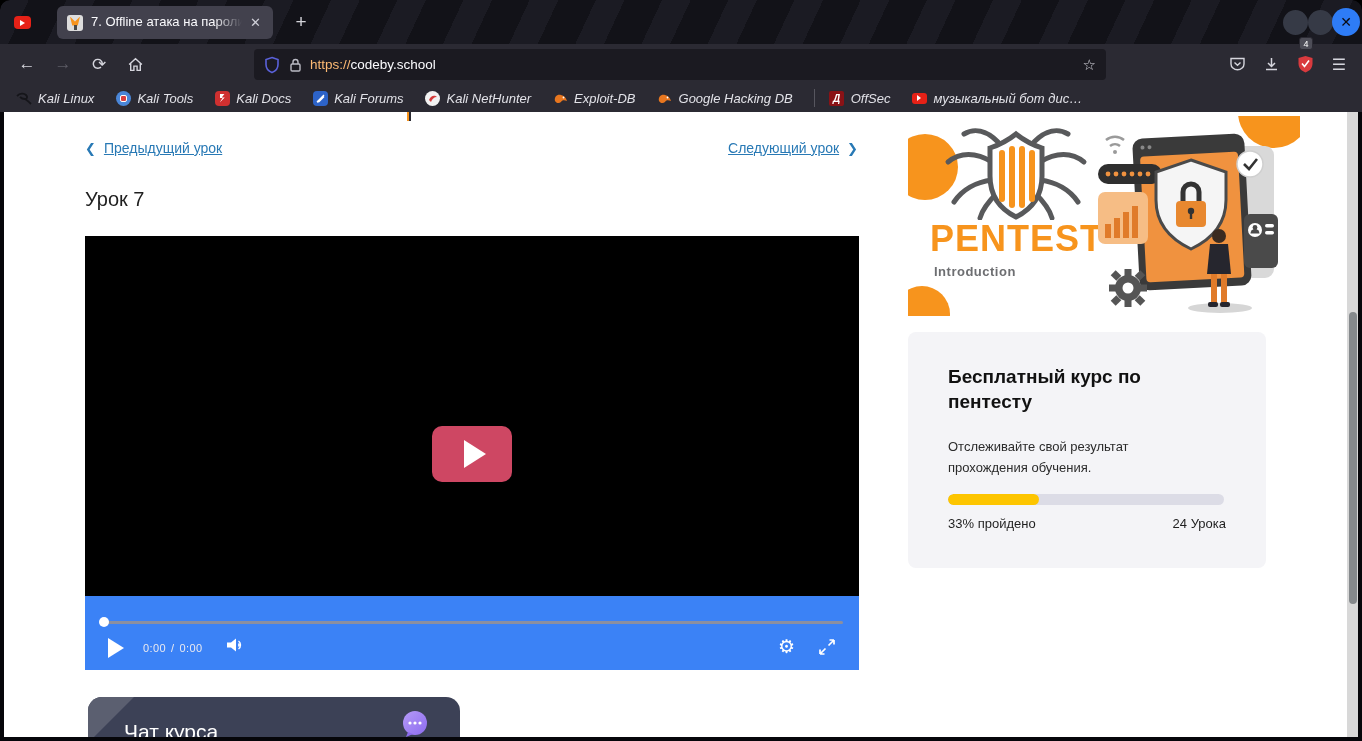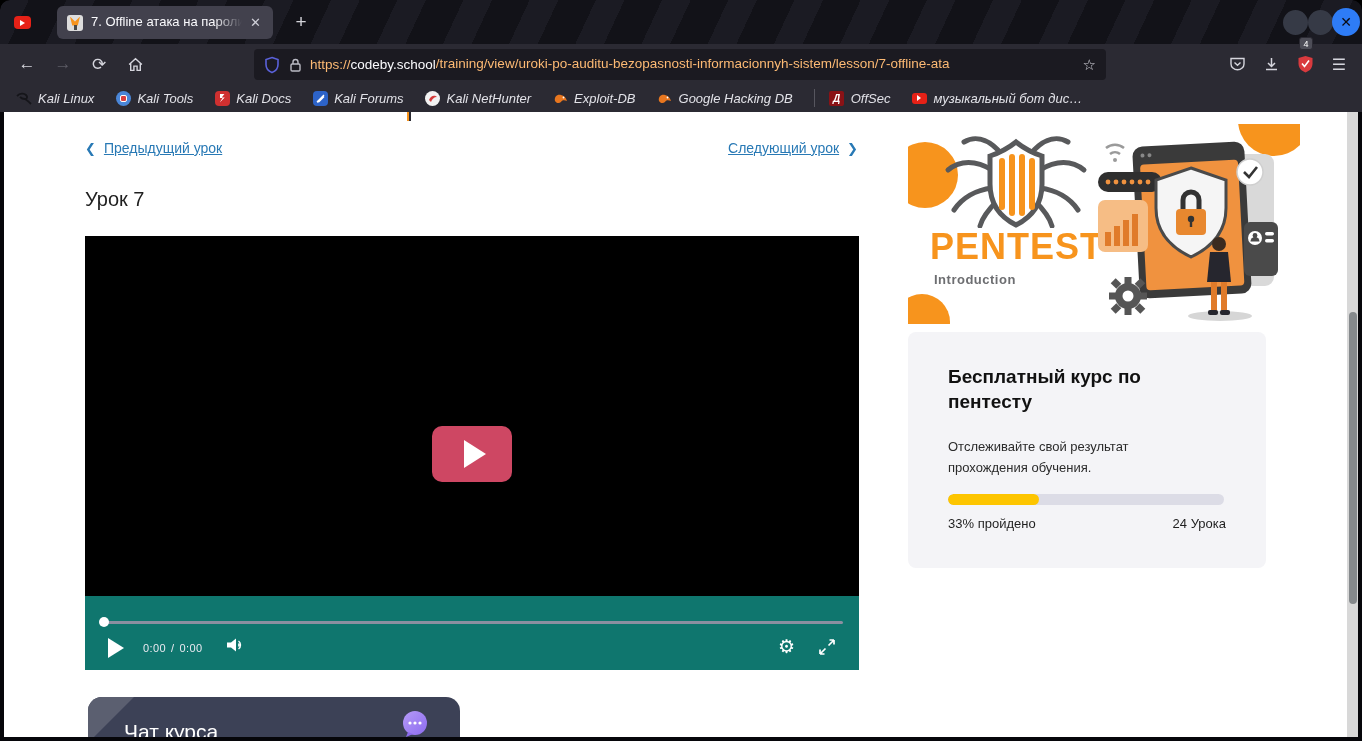--- a/index.html
+++ b/index.html
@@ -56,37 +56,37 @@
   .lesson-link .txt { text-decoration:underline; }
   .lesson-link .chv { font-size:13px; text-decoration:none; }
   .prev { left:81px; } .next { right:500px; }
   .lesson-title { position:absolute; left:81px; top:76px; font-size:20px; font-weight:500; color:#1f1f1f; }
 
   
   .video { position:absolute; left:81px; top:124px; width:774px; height:434px; }
   .video .screen { position:absolute; left:0; top:0; width:774px; height:360px; background:#000; }
   .bigplay { position:absolute; left:347px; top:190px; width:80px; height:56px; background:#ce4763; border-radius:10px; display:flex; align-items:center; justify-content:center; }
   .bigplay .tri { width:0; height:0; border-left:22px solid #fff; border-top:14px solid transparent; border-bottom:14px solid transparent; margin-left:6px; }
-  .controls { position:absolute; left:0; top:360px; width:774px; height:74px; background:#0f766e; }
+  .controls { position:absolute; left:0; top:360px; width:774px; height:74px; background:#3b82f6; }
   .seek { position:absolute; left:18px; right:16px; top:25px; height:3px; background:#8b8fa0; border-radius:2px; }
   .seek-handle { position:absolute; left:14px; top:21px; width:10px; height:10px; background:#fff; border-radius:50%; }
   .ctl-play { position:absolute; left:23px; top:42px; width:0; height:0; border-left:16px solid #fff; border-top:10px solid transparent; border-bottom:10px solid transparent; }
   .ctl-time { position:absolute; left:58px; top:46px; color:#e9e9f0; font-size:11px; letter-spacing:.4px; display:flex; gap:5px; }
   .ctl-vol { position:absolute; left:140px; top:40px; }
   .ctl-gear { position:absolute; left:693px; top:39px; color:#fff; font-size:19px; }
   .ctl-fs { position:absolute; left:733px; top:42px; }
 
   
   .chat { position:absolute; left:84px; top:585px; width:372px; height:50px; background:#3c4156; border-radius:14px 14px 0 0; overflow:hidden; }
   .chat:before { content:""; position:absolute; left:0; top:0; width:46px; height:46px; background:#5b5f70; clip-path:polygon(0 0,100% 0,0 100%); }
   .chat-title { position:absolute; left:36px; top:23px; color:#fff; font-size:21px; }
   .chat-icon { position:absolute; left:312px; top:12px; width:30px; height:30px; }
 
   
-  .banner { position:absolute; left:904px; top:12px; width:392px; height:200px; overflow:hidden; }
+  .banner { position:absolute; left:904px; top:4px; width:392px; height:200px; overflow:hidden; }
   .blob { position:absolute; background:#f7941d; border-radius:50%; }
   .brand { position:absolute; left:22px; top:102px; color:#f7941d; font-size:36px; font-weight:800; letter-spacing:1px; }
   .brand-sub { position:absolute; left:26px; top:148px; color:#6d6e71; font-size:13px; font-weight:700; letter-spacing:.5px; }
   .spider { position:absolute; left:28px; top:8px; }
   .illus { position:absolute; left:190px; top:2px; }
 
   
   .card { position:absolute; left:904px; top:220px; width:358px; height:236px; background:#f4f4f7; border-radius:8px; }
   .card-title { position:absolute; left:40px; top:32px; width:260px; color:#111; font-size:19px; font-weight:700; line-height:25px; }
   .card-text { position:absolute; left:40px; top:104px; width:230px; color:#2b2b2b; font-size:13px; line-height:21px; }
@@ -132,21 +132,21 @@
       <svg width="16" height="18" viewBox="0 0 16 18">
           <path d="M8 1.5 L14 3.5 V8.5 C14 12.8 11.4 15.3 8 16.6 C4.6 15.3 2 12.8 2 8.5 V3.5 Z" fill="none" stroke="#5a61d9" stroke-width="1.6"></path>
         </svg>
       <svg width="13" height="16" viewBox="0 0 13 16" style="margin-left:9px">
           <rect x="2" y="7" width="9" height="7" rx="1.2" fill="none" stroke="#bbbbc4" stroke-width="1.4"></rect>
           <path d="M4 7 V5 a2.5 2.5 0 0 1 5 0 V7" fill="none" stroke="#bbbbc4" stroke-width="1.4"></path>
         </svg>
       <span class="url-text">
         <span class="url-scheme">https://</span>
           <span class="url-domain">codeby.school</span>
-          <span class="url-path-wrap"><span class="url-path">/training/view/uroki-po-auditu-bezopasnosti-informacionnyh-sistem/lesson/7-offline-ata</span><span class="fade"></span></span>
+          <span class="url-path-wrap"><span class="fade"></span></span>
       </span>
       <span class="star">☆</span>
     </div>
     <div class="navic" style="left:1222px">
       <svg width="17" height="16" viewBox="0 0 17 16">
           <path d="M2 2.5 H15 V8 a6.5 5.8 0 0 1 -13 0 Z" fill="none" stroke="#d5d5dd" stroke-width="1.4"></path>
           <path d="M5.5 6.5 L8.5 9.2 L11.5 6.5" fill="none" stroke="#d5d5dd" stroke-width="1.4"></path>
         </svg>
     </div>
     <div class="navic" style="left:1256px">

